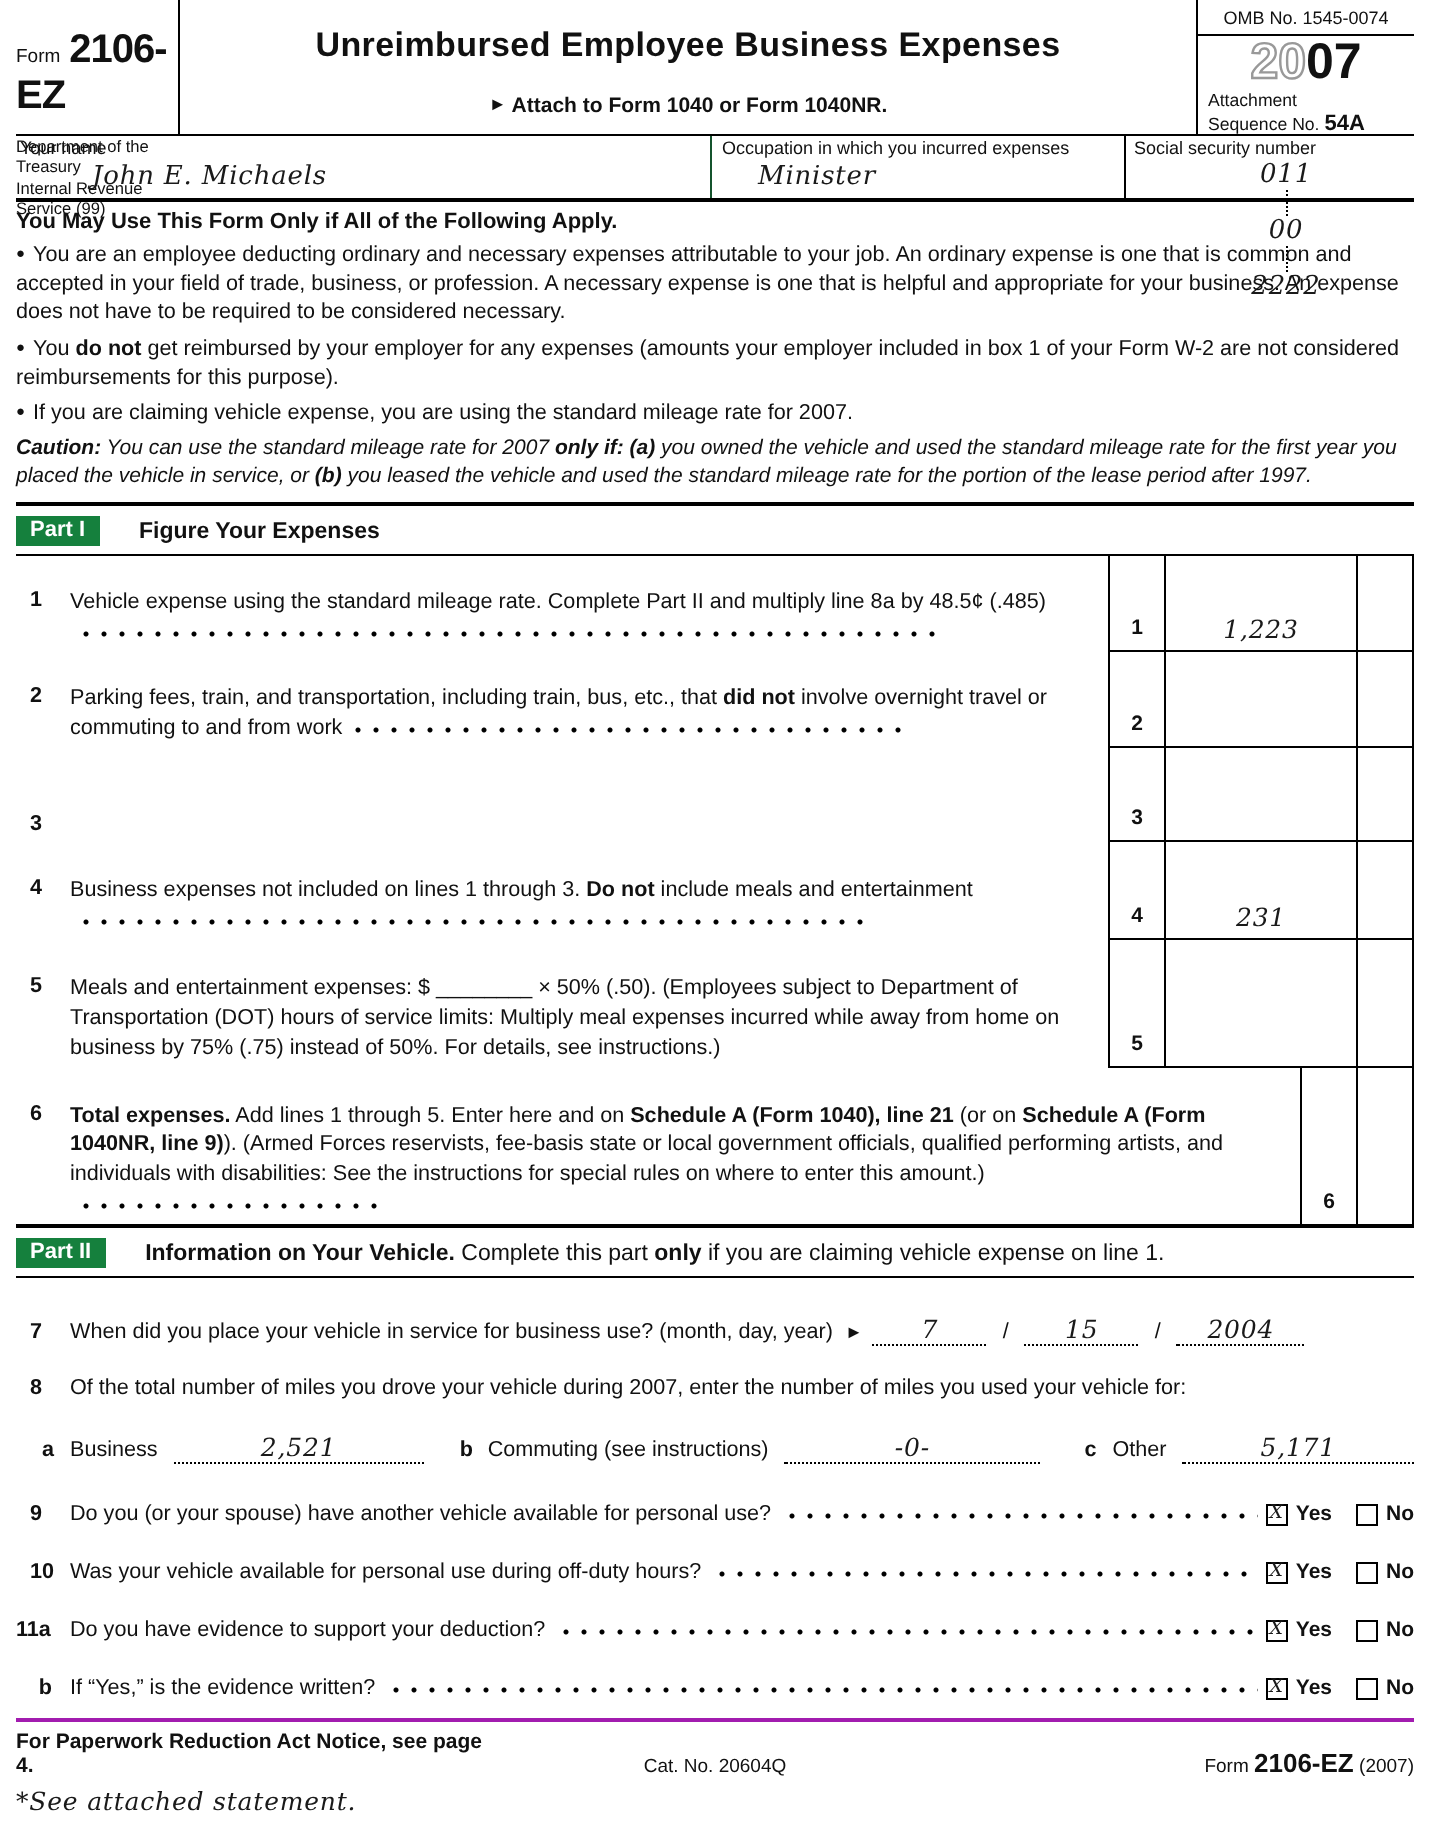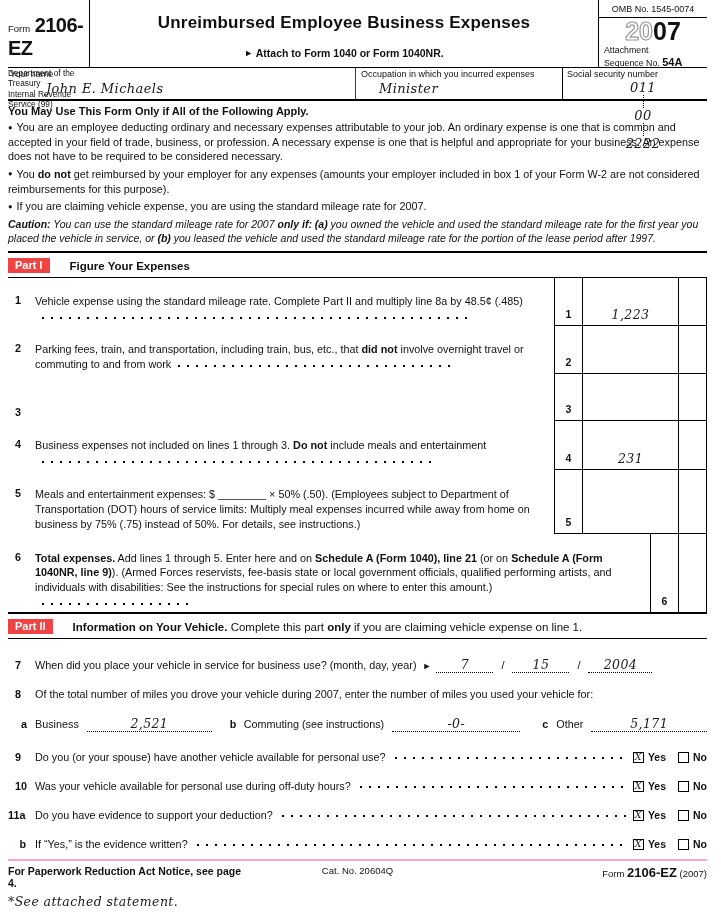--- a/index.html
+++ b/index.html
@@ -45,21 +45,21 @@
   
   .elig { padding-top:4px; }
   .elig-head { font-size:11px; font-weight:bold; margin-bottom:2px; }
   .bullet-p { font-size:10.8px; line-height:14.4px; margin-top:3px; }
   .bullet-glyph { font-size:7.5px; vertical-align:1.5px; margin-right:4px; }
   .caution { font-size:10.5px; line-height:13.6px; margin-top:4px; font-style:italic; }
 
   
   .part-head { display:flex; align-items:center; padding:5px 0 4px; border-bottom:1px solid #000; }
   .thick-top { border-top:2.5px solid #000; margin-top:6px; }
-  .part-badge { background:#ef4444; color:#fff; font-weight:bold; font-size:11px; padding:1px 7px 2px; flex:none; }
+  .part-badge { background:#15803d; color:#fff; font-weight:bold; font-size:11px; padding:1px 7px 2px; flex:none; }
   .part-title { font-size:11.5px; margin-left:20px; }
 
   
   .erow { display:flex; overflow:hidden; }
   .et { flex:1; display:flex; align-items:flex-end; padding-right:8px; }
   .et-in { display:flex; width:100%; padding-bottom:3px; }
   .lnum { width:27px; flex:none; font-weight:bold; font-size:10.8px; padding-left:7px; }
   .ebody { flex:1; font-size:10.8px; line-height:14.6px; }
   .dots { display:inline-block; height:4px; margin-left:6px;
     background-image:radial-gradient(circle at 2px 2px, #000 1px, transparent 1.5px);
@@ -96,22 +96,22 @@
     background-image:radial-gradient(circle at 2px 2px, #000 1px, transparent 1.5px);
     background-size:9px 4px; background-repeat:repeat-x; }
   .cbg { display:flex; align-items:center; flex:none; }
   .cb { width:11px; height:11px; border:1.5px solid #000; margin-right:4px;
     display:flex; align-items:center; justify-content:center; }
   .cb .hw { font-size:9.5px; line-height:1; }
   .cb-lbl { font-weight:bold; font-size:10.5px; }
   .cb-no { margin-left:12px; }
 
   
-  .footer { margin-top:9px; border-top:2px solid #f9a8d4; padding-top:4px;
-    display:flex; align-items:flex-start; }
+  .footer { margin-top:9px; border-top:2px solid #a21caf; padding-top:4px;
+    display:flex; align-items:flex-end; }
   .f-left { font-size:10.5px; font-weight:bold; flex:1; }
   .f-center { font-size:9.5px; flex:1; text-align:center; }
   .f-right { flex:1; text-align:right; font-size:9.5px; }
   .f-form-num { font-size:13px; font-weight:bold; }
   .note { margin-top:3px; }
   .note .hw { font-size:12.5px; }
 </style>
 </head>
 <body>
 

